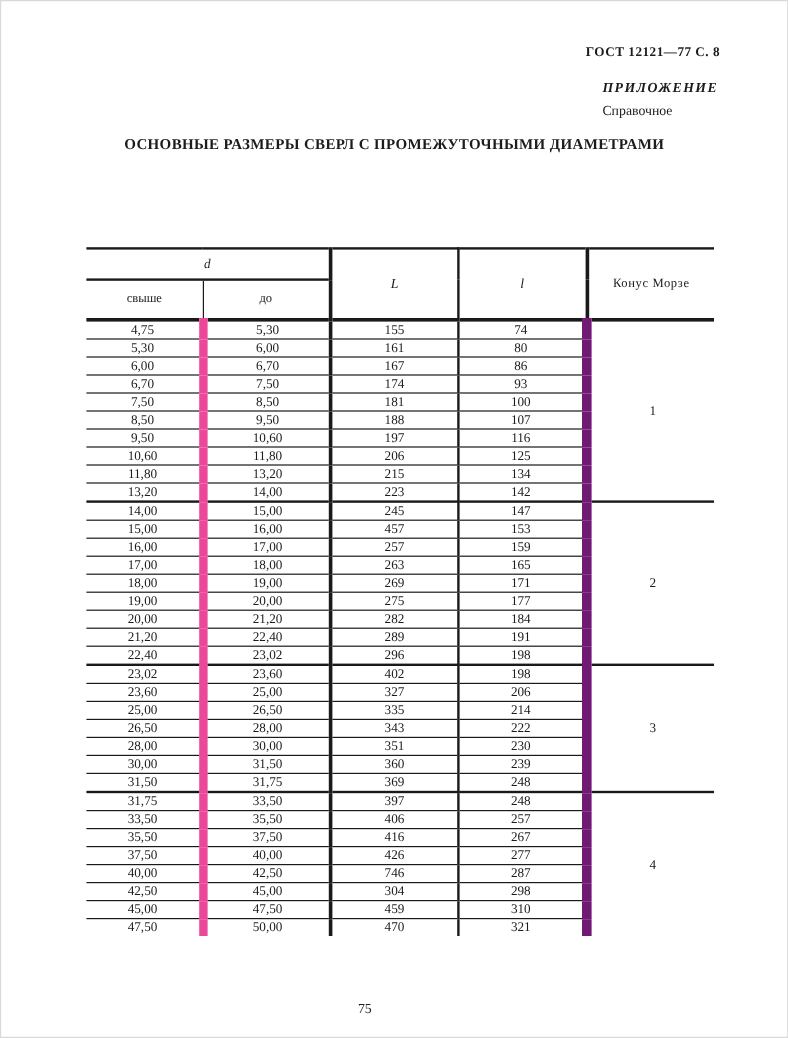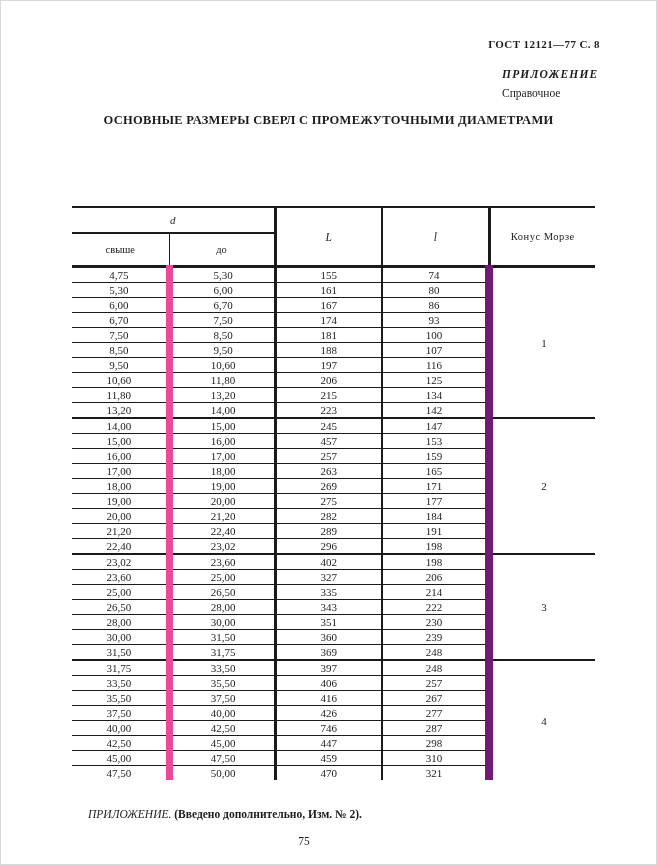--- a/index.html
+++ b/index.html
@@ -293,37 +293,34 @@
         </tr>
         <tr>
           <td class="col-above">40,00</td>
           <td class="col-to">42,50</td>
           <td class="col-L">746</td>
           <td class="col-l">287</td>
         </tr>
         <tr>
           <td class="col-above">42,50</td>
           <td class="col-to">45,00</td>
-          <td class="col-L">447</td>
+          <td class="col-L">304</td>
           <td class="col-l">298</td>
         </tr>
         <tr>
           <td class="col-above">45,00</td>
           <td class="col-to">47,50</td>
           <td class="col-L">459</td>
           <td class="col-l">310</td>
         </tr>
         <tr>
           <td class="col-above last-row">47,50</td>
           <td class="col-to last-row">50,00</td>
           <td class="col-L last-row">470</td>
           <td class="col-l last-row">321</td>
         </tr>
       </tbody>
   </table>
 
-  <div class="footer-note">
-    <span class="fn-italic">ПРИЛОЖЕНИЕ.</span><span class="fn-bold"> (Введено дополнительно, Изм. № 2).</span>
-  </div>
 
   <div class="page-number">75</div>
 
 </div>
 
 </body></html>

